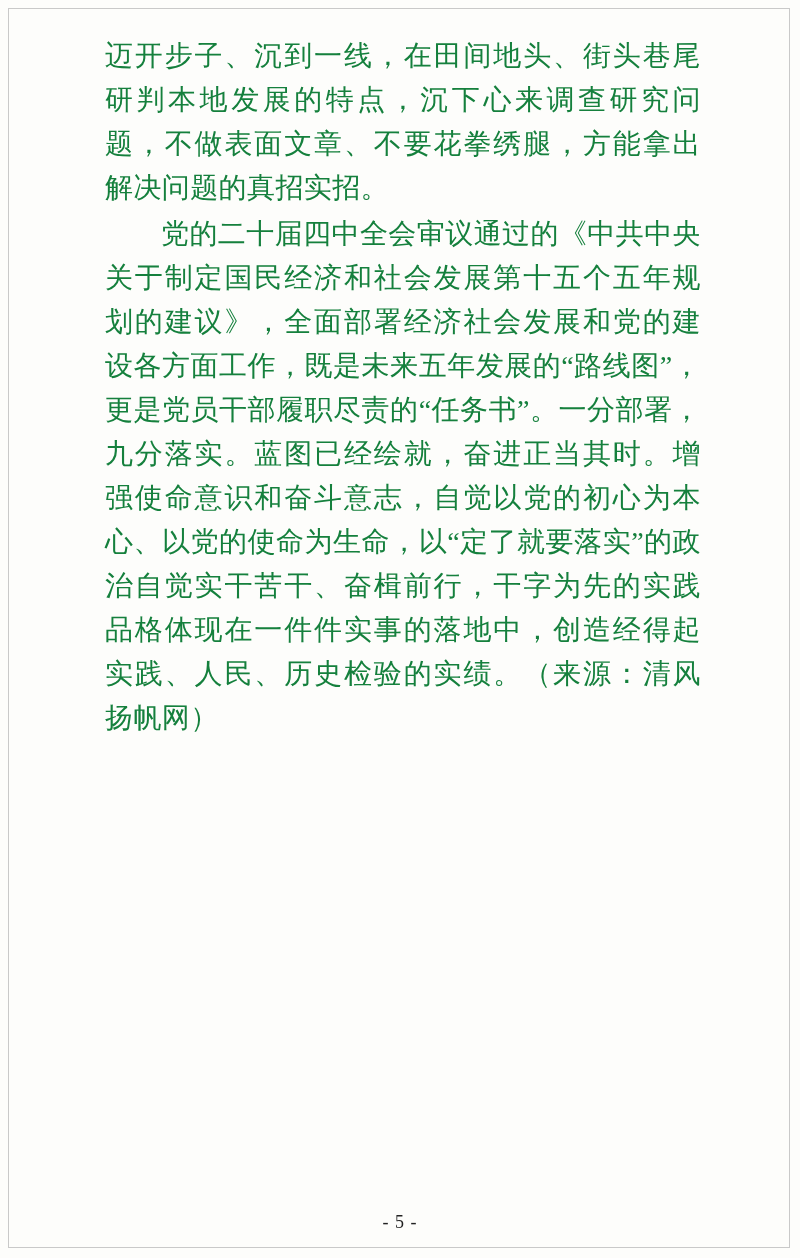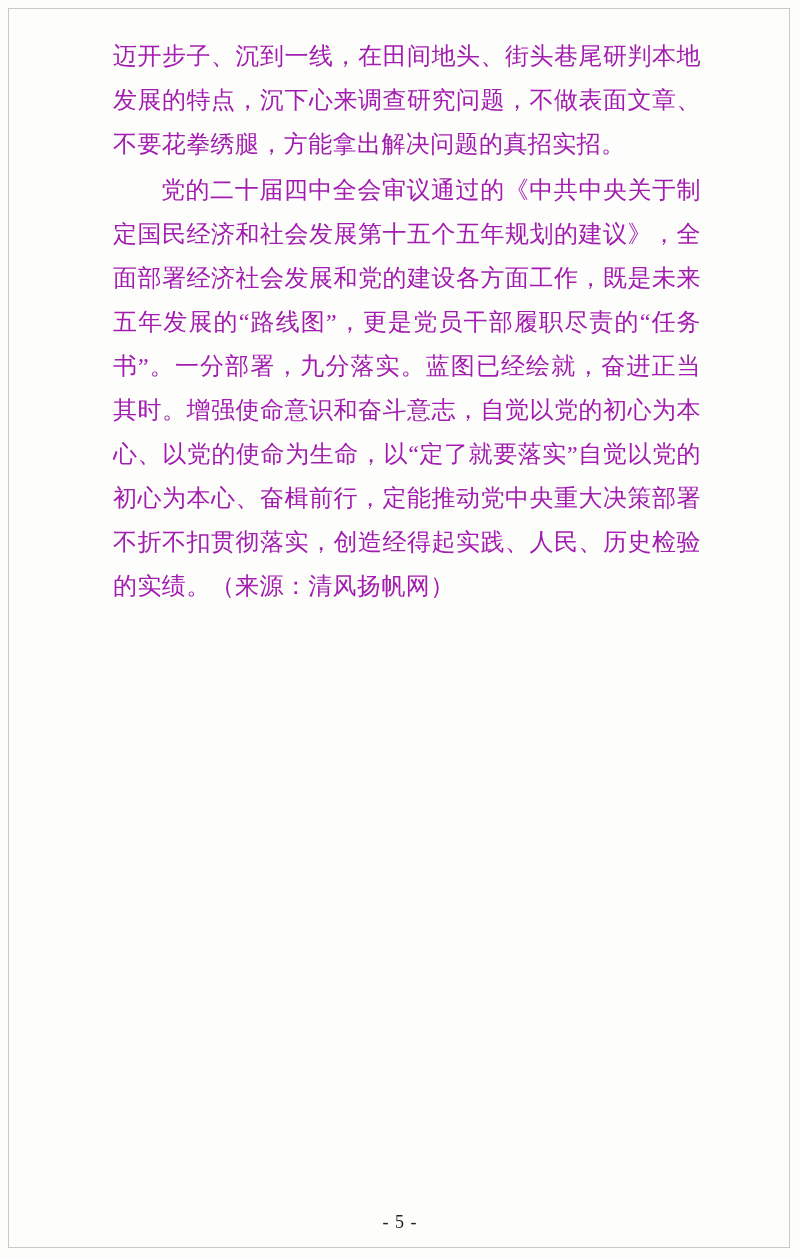--- a/index.html
+++ b/index.html
@@ -33,27 +33,27 @@
     box-sizing: border-box;
     pointer-events: none;
   }
   .content {
     position: absolute;
     left: 105px;
     top: 34px;
     width: 596px;
   }
   .para {
-    font-size: 24px;
+    font-size: 28px;
     line-height: 44px;
     text-align: justify;
     text-justify: inter-ideograph;
     letter-spacing: 0.4px;
-    margin: 0 0 0 8px;
-    color: #a21caf;
+    margin: 0 0 0 0;
+    color: #15803d;
     font-family: "Liberation Serif", "DejaVu Serif", serif;
     white-space: pre-wrap;
   }
   .para + .para {
     margin-top: 2px;
   }
   .indent {
     text-indent: 2em;
   }
   .footer {
@@ -69,17 +69,17 @@
   }
 </style>
 </head>
 <body>
 
 <div class="page">
   <div class="page-border"></div>
 
   <div class="content">
     <p class="para">迈开步子、沉到一线，在田间地头、街头巷尾研判本地发展的特点，沉下心来调查研究问题，不做表面文章、不要花拳绣腿，方能拿出解决问题的真招实招。</p>
-    <p class="para indent">党的二十届四中全会审议通过的《中共中央关于制定国民经济和社会发展第十五个五年规划的建议》，全面部署经济社会发展和党的建设各方面工作，既是未来五年发展的“路线图”，更是党员干部履职尽责的“任务书”。一分部署，九分落实。蓝图已经绘就，奋进正当其时。增强使命意识和奋斗意志，自觉以党的初心为本心、以党的使命为生命，以“定了就要落实”自觉以党的初心为本心、奋楫前行，定能推动党中央重大决策部署不折不扣贯彻落实，创造经得起实践、人民、历史检验的实绩。（来源：清风扬帆网）</p>
+    <p class="para indent">党的二十届四中全会审议通过的《中共中央关于制定国民经济和社会发展第十五个五年规划的建议》，全面部署经济社会发展和党的建设各方面工作，既是未来五年发展的“路线图”，更是党员干部履职尽责的“任务书”。一分部署，九分落实。蓝图已经绘就，奋进正当其时。增强使命意识和奋斗意志，自觉以党的初心为本心、以党的使命为生命，以“定了就要落实”的政治自觉实干苦干、奋楫前行，干字为先的实践品格体现在一件件实事的落地中，创造经得起实践、人民、历史检验的实绩。（来源：清风扬帆网）</p>
   </div>
 
   <div class="footer">- 5 -</div>
 </div>
 
 </body></html>

